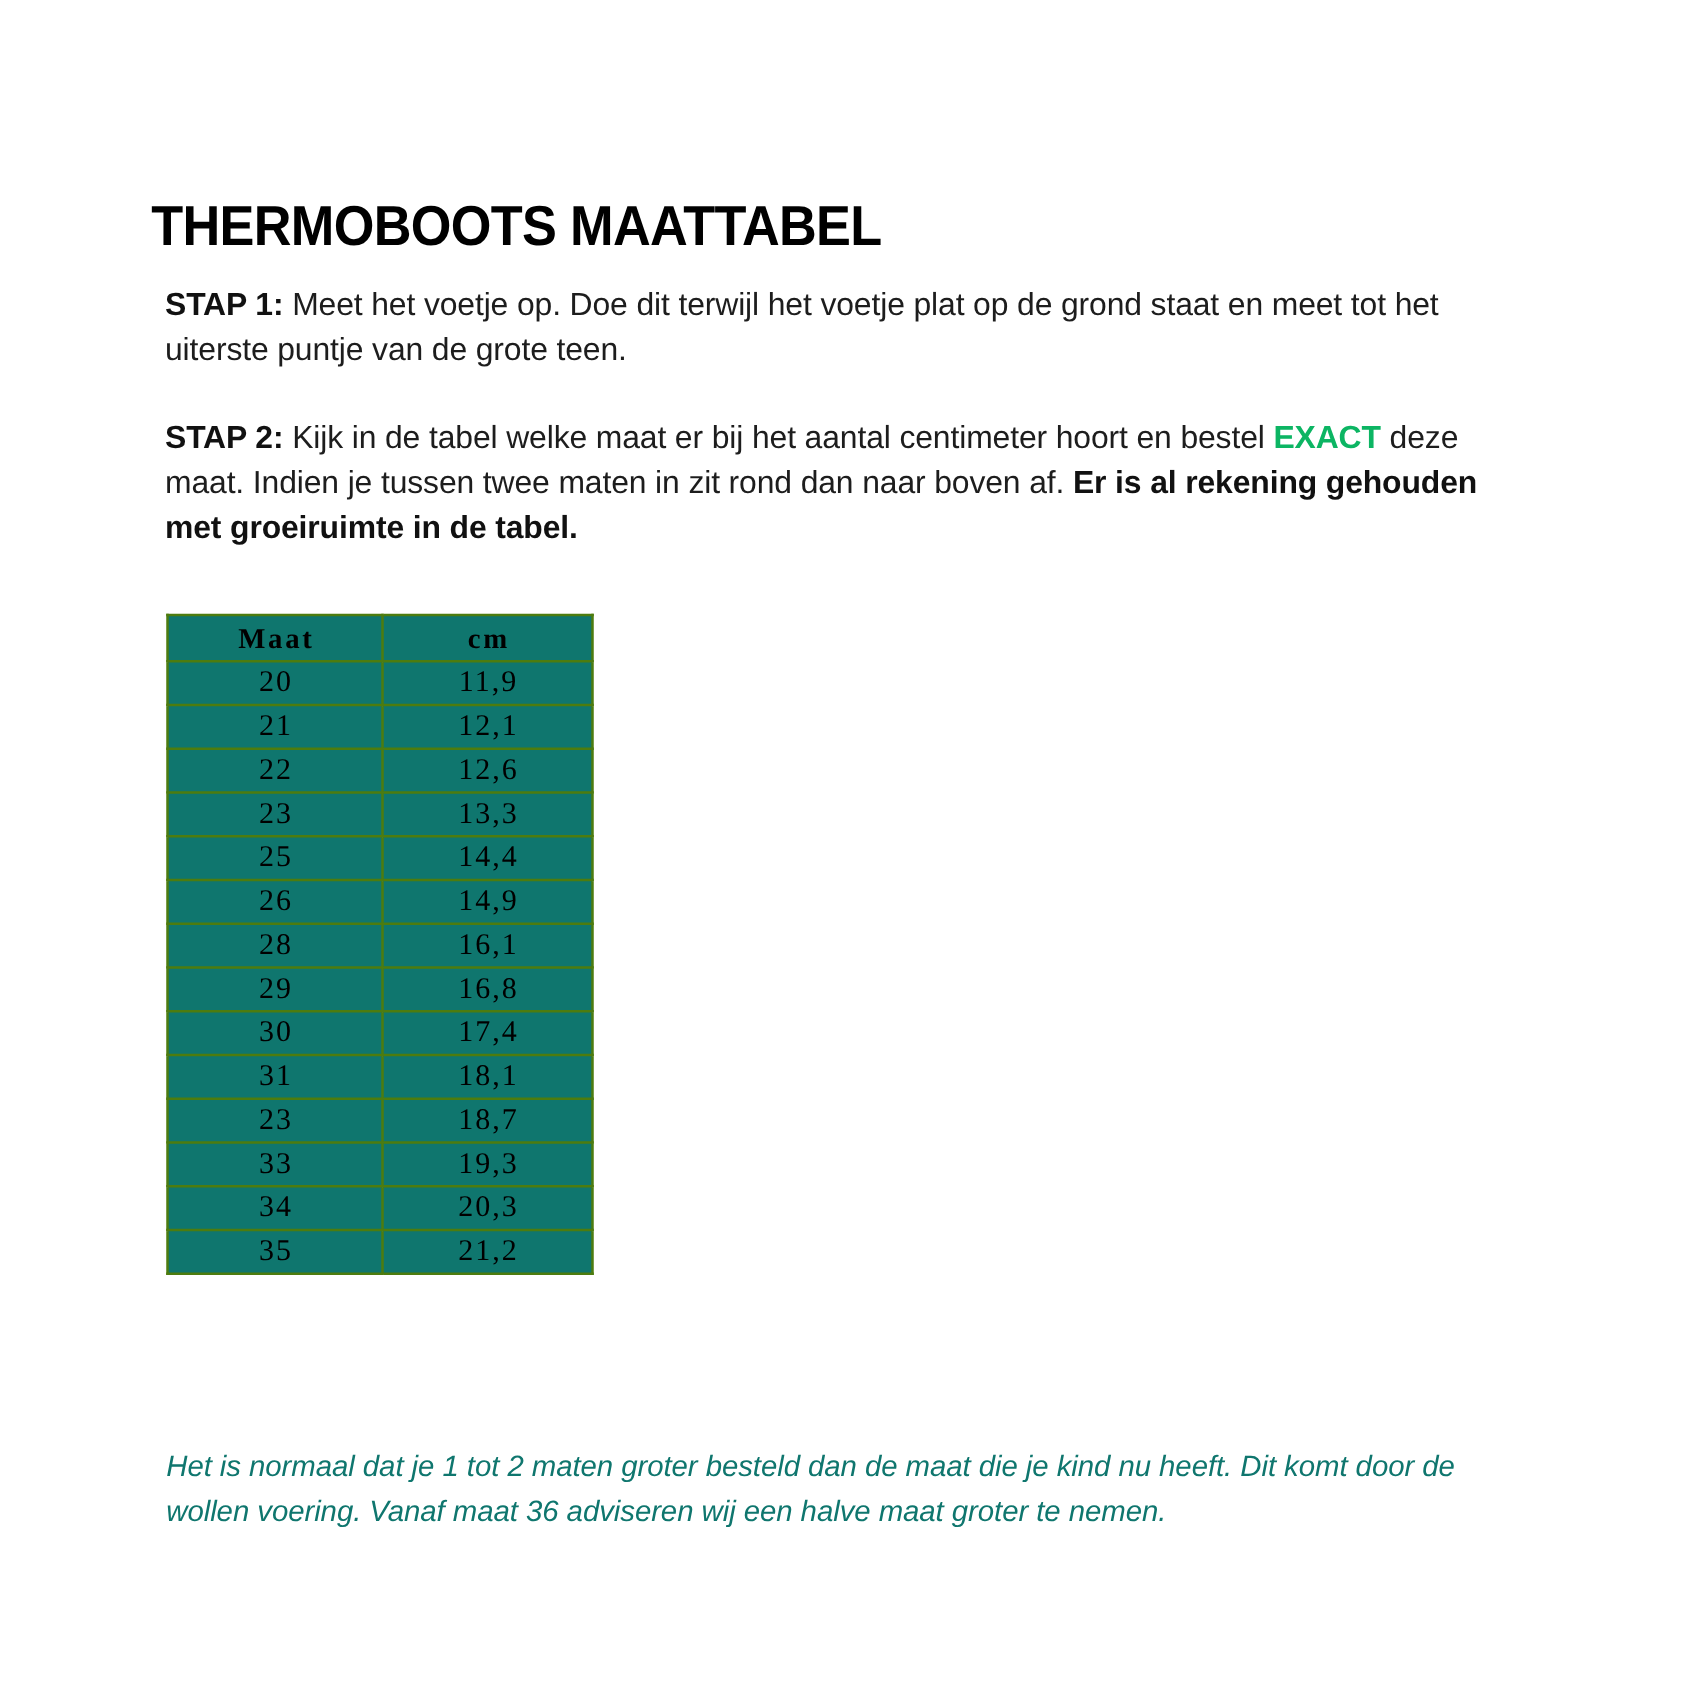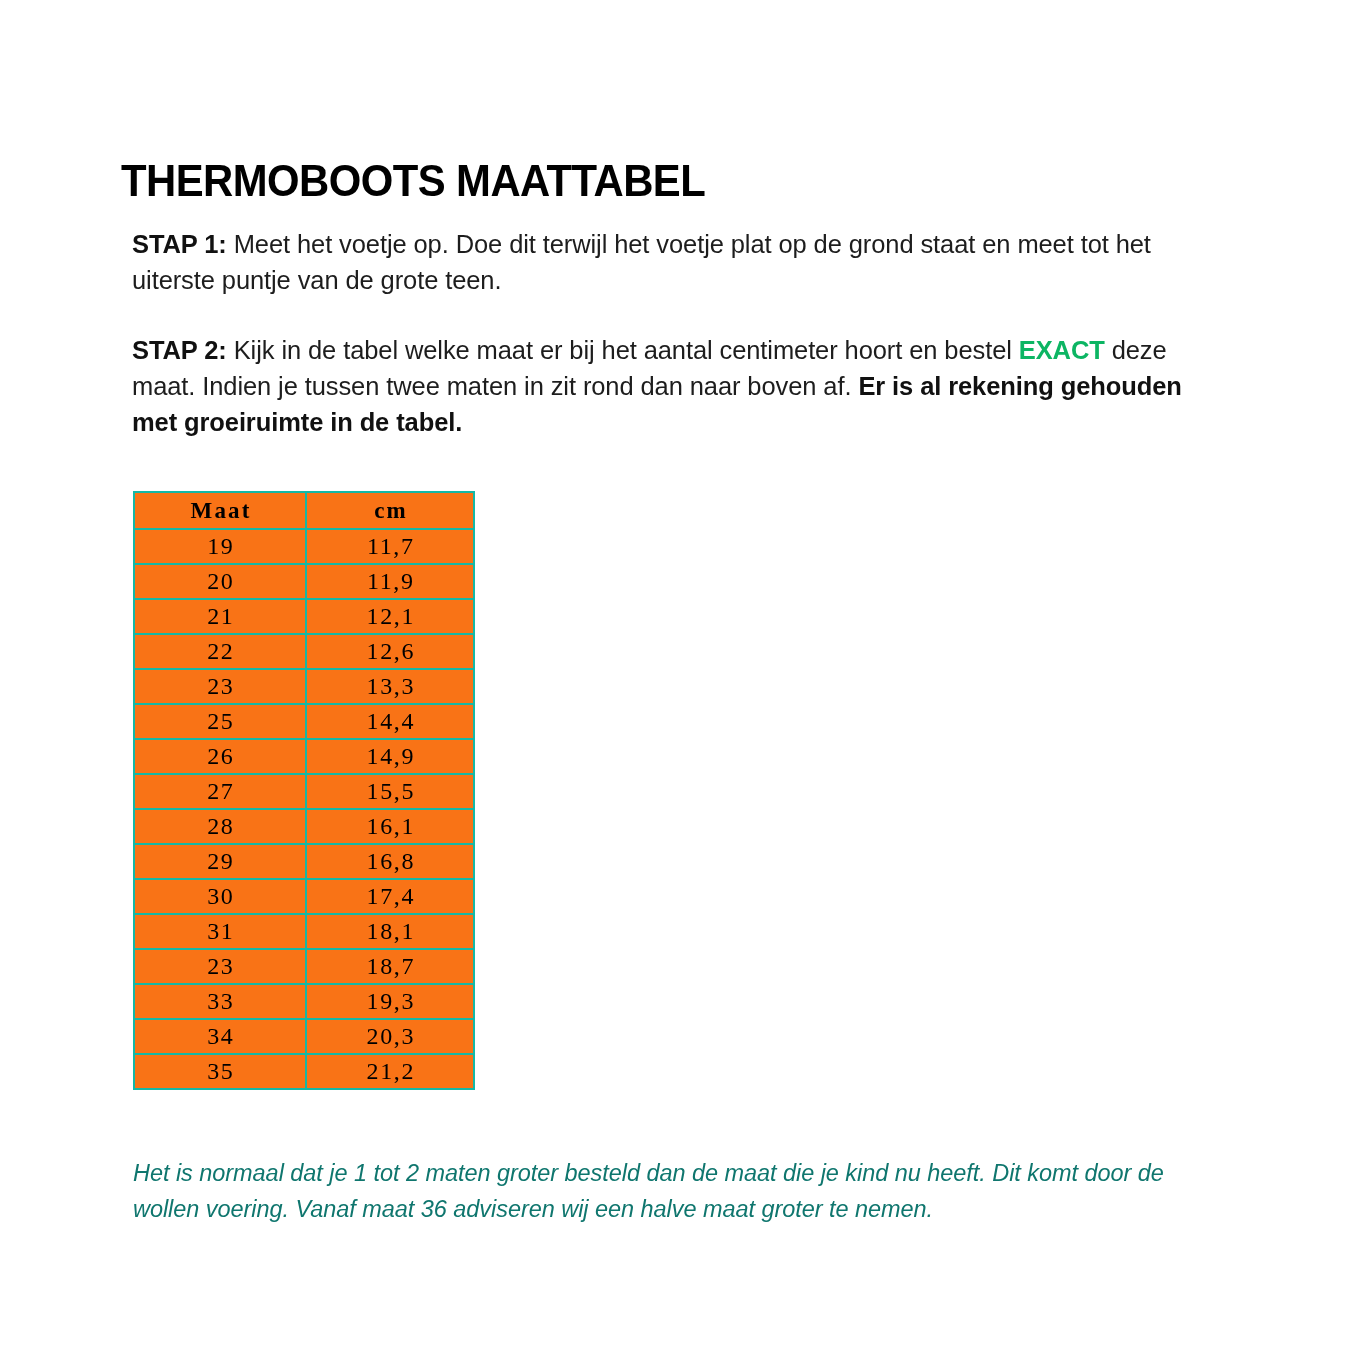--- a/index.html
+++ b/index.html
@@ -84,27 +84,27 @@
     table-layout: fixed;
     width: 340px;
     font-family: "Liberation Serif", "DejaVu Serif", serif;
     background: #ffffff;
   }
   table.size-table col.col-maat { width: 172px; }
   table.size-table col.col-cm   { width: 168px; }
 
   table.size-table th,
   table.size-table td {
-    border: 2px solid #14b8a6;
+    border: 2px solid #4d7c0f;
     text-align: center;
     vertical-align: middle;
     padding: 0;
     height: 33px;
     color: #000000;
-    background: #f97316;
+    background: #0f766e;
   }
   table.size-table th {
     font-weight: 700;
     font-size: 23px;
     letter-spacing: 2.2px;
     height: 35px;
     text-indent: 2.2px;
   }
   table.size-table td {
     font-weight: 400;
@@ -155,24 +155,20 @@
         <col class="col-cm">
       </colgroup>
       <thead>
         <tr>
           <th>Maat</th>
           <th>cm</th>
         </tr>
       </thead>
       <tbody id="size-table-body">
           <tr>
-            <td>19</td>
-            <td>11,7</td>
-          </tr>
-          <tr>
             <td>20</td>
             <td>11,9</td>
           </tr>
           <tr>
             <td>21</td>
             <td>12,1</td>
           </tr>
           <tr>
             <td>22</td>
             <td>12,6</td>
@@ -181,24 +177,20 @@
             <td>23</td>
             <td>13,3</td>
           </tr>
           <tr>
             <td>25</td>
             <td>14,4</td>
           </tr>
           <tr>
             <td>26</td>
             <td>14,9</td>
-          </tr>
-          <tr>
-            <td>27</td>
-            <td>15,5</td>
           </tr>
           <tr>
             <td>28</td>
             <td>16,1</td>
           </tr>
           <tr>
             <td>29</td>
             <td>16,8</td>
           </tr>
           <tr>

